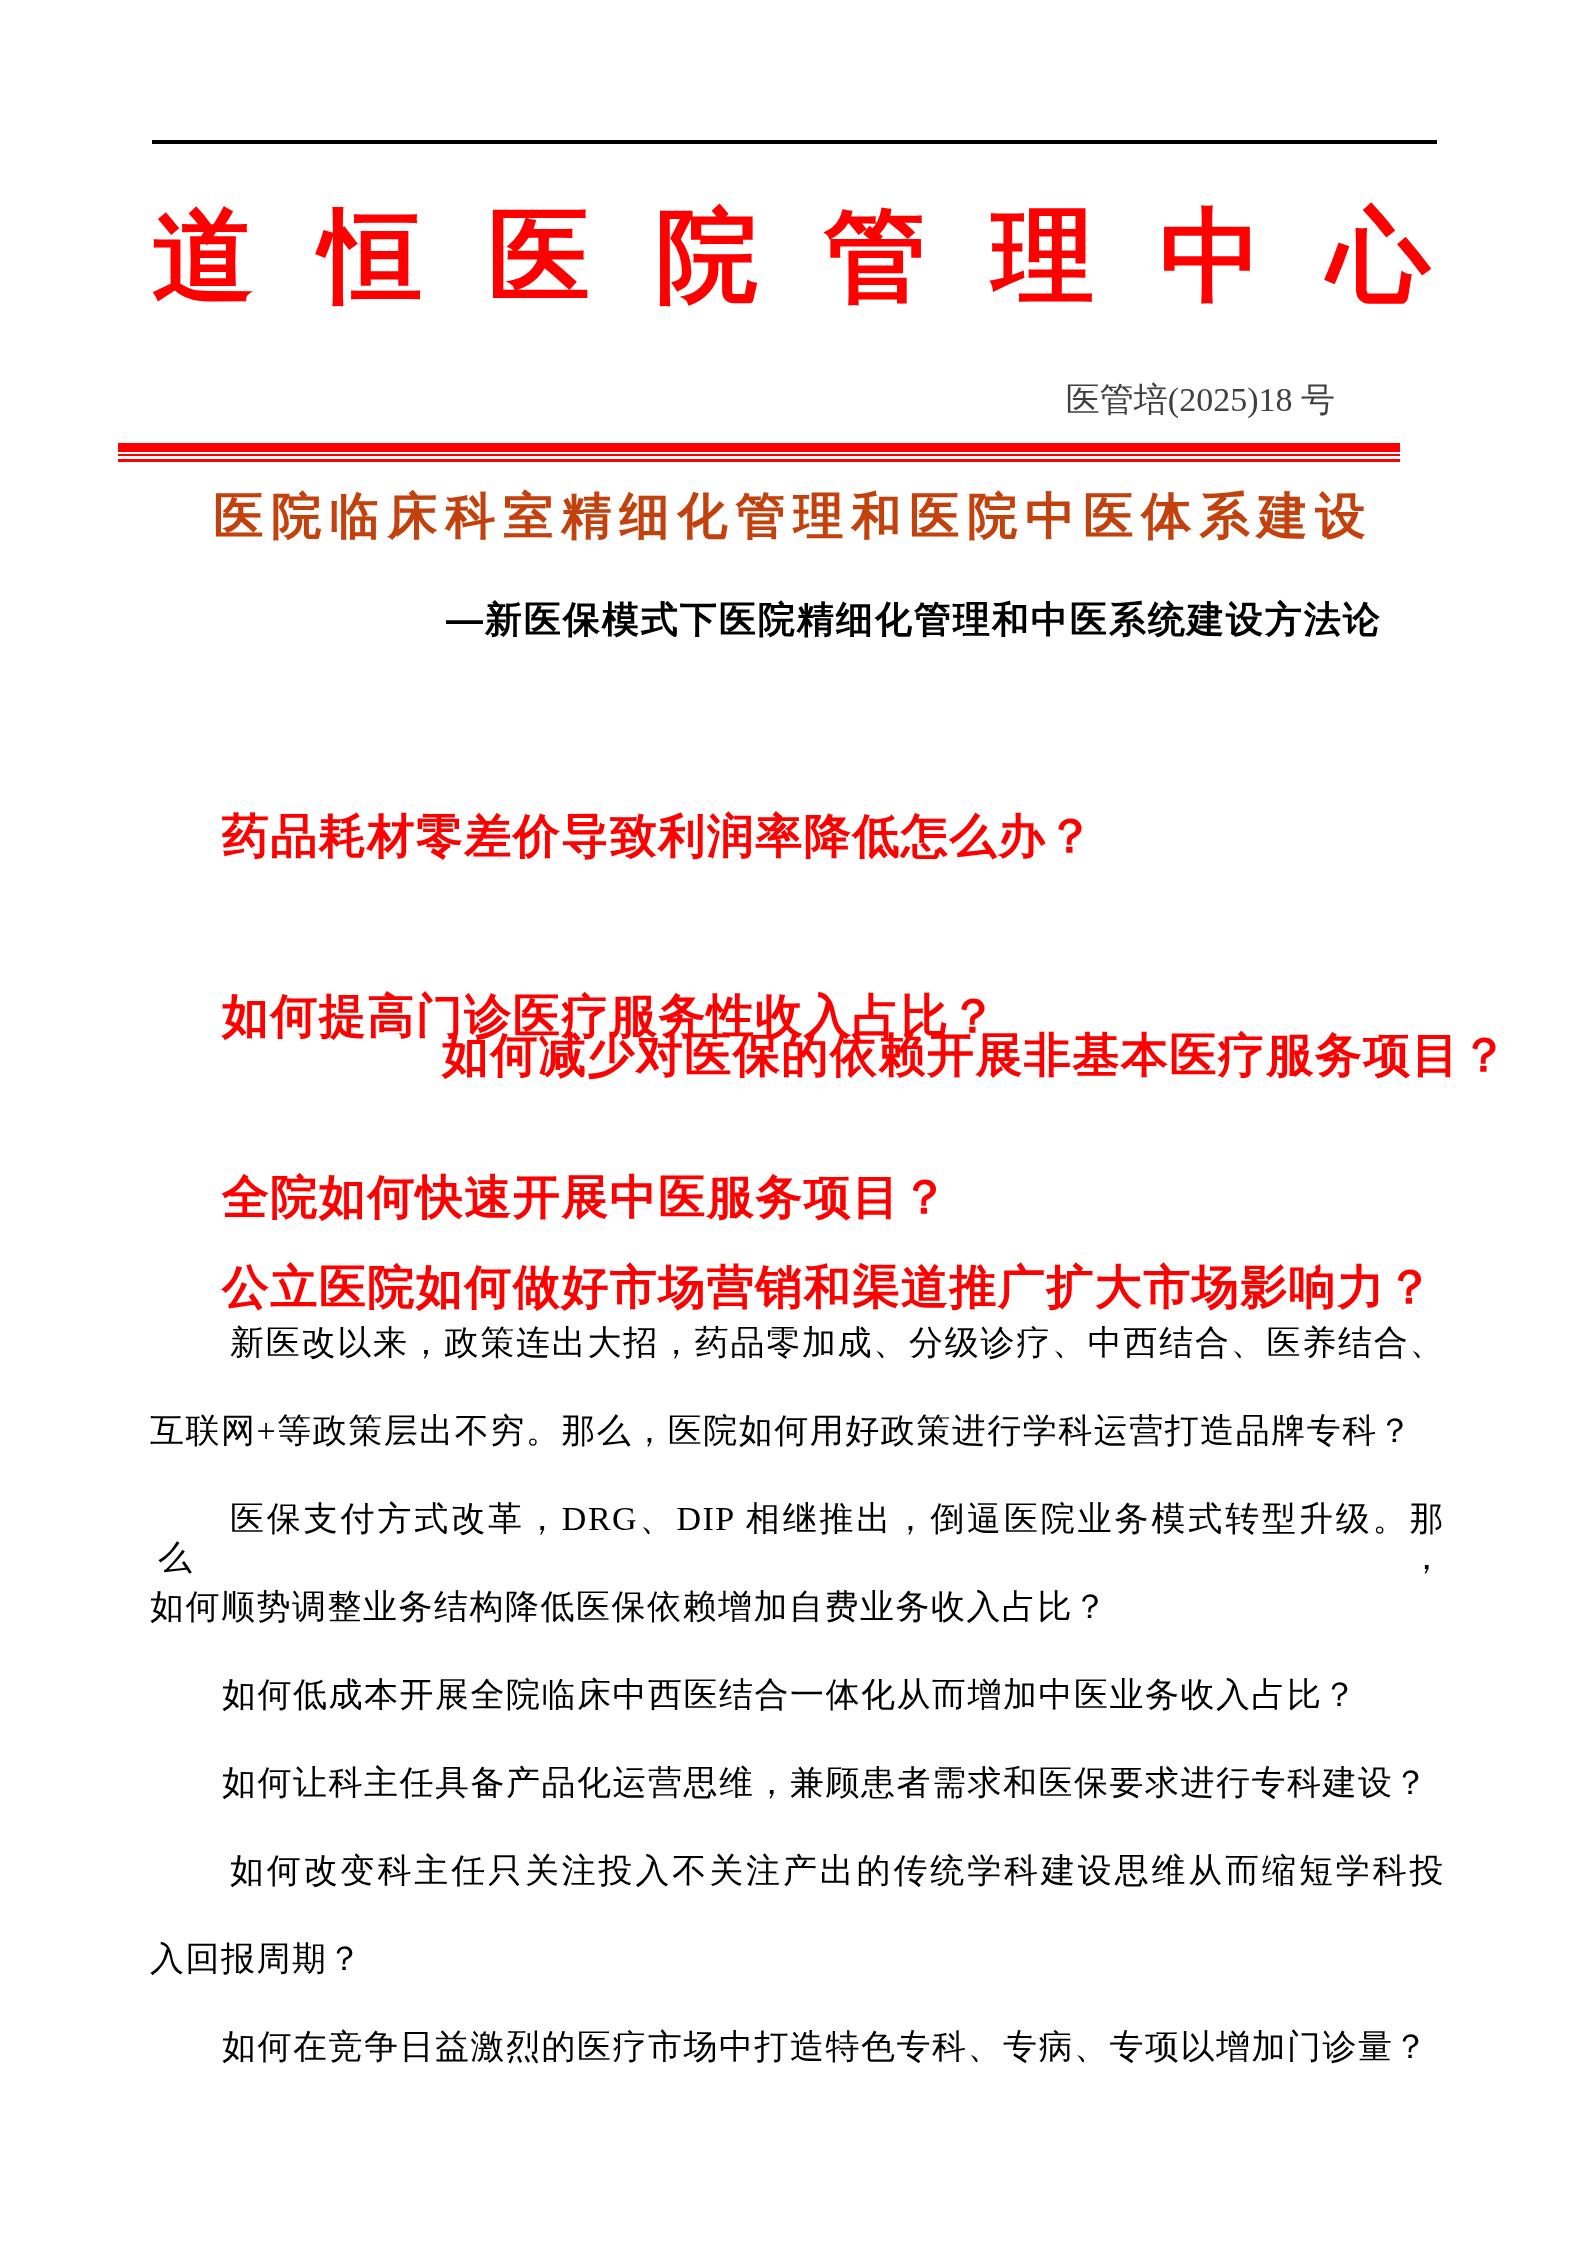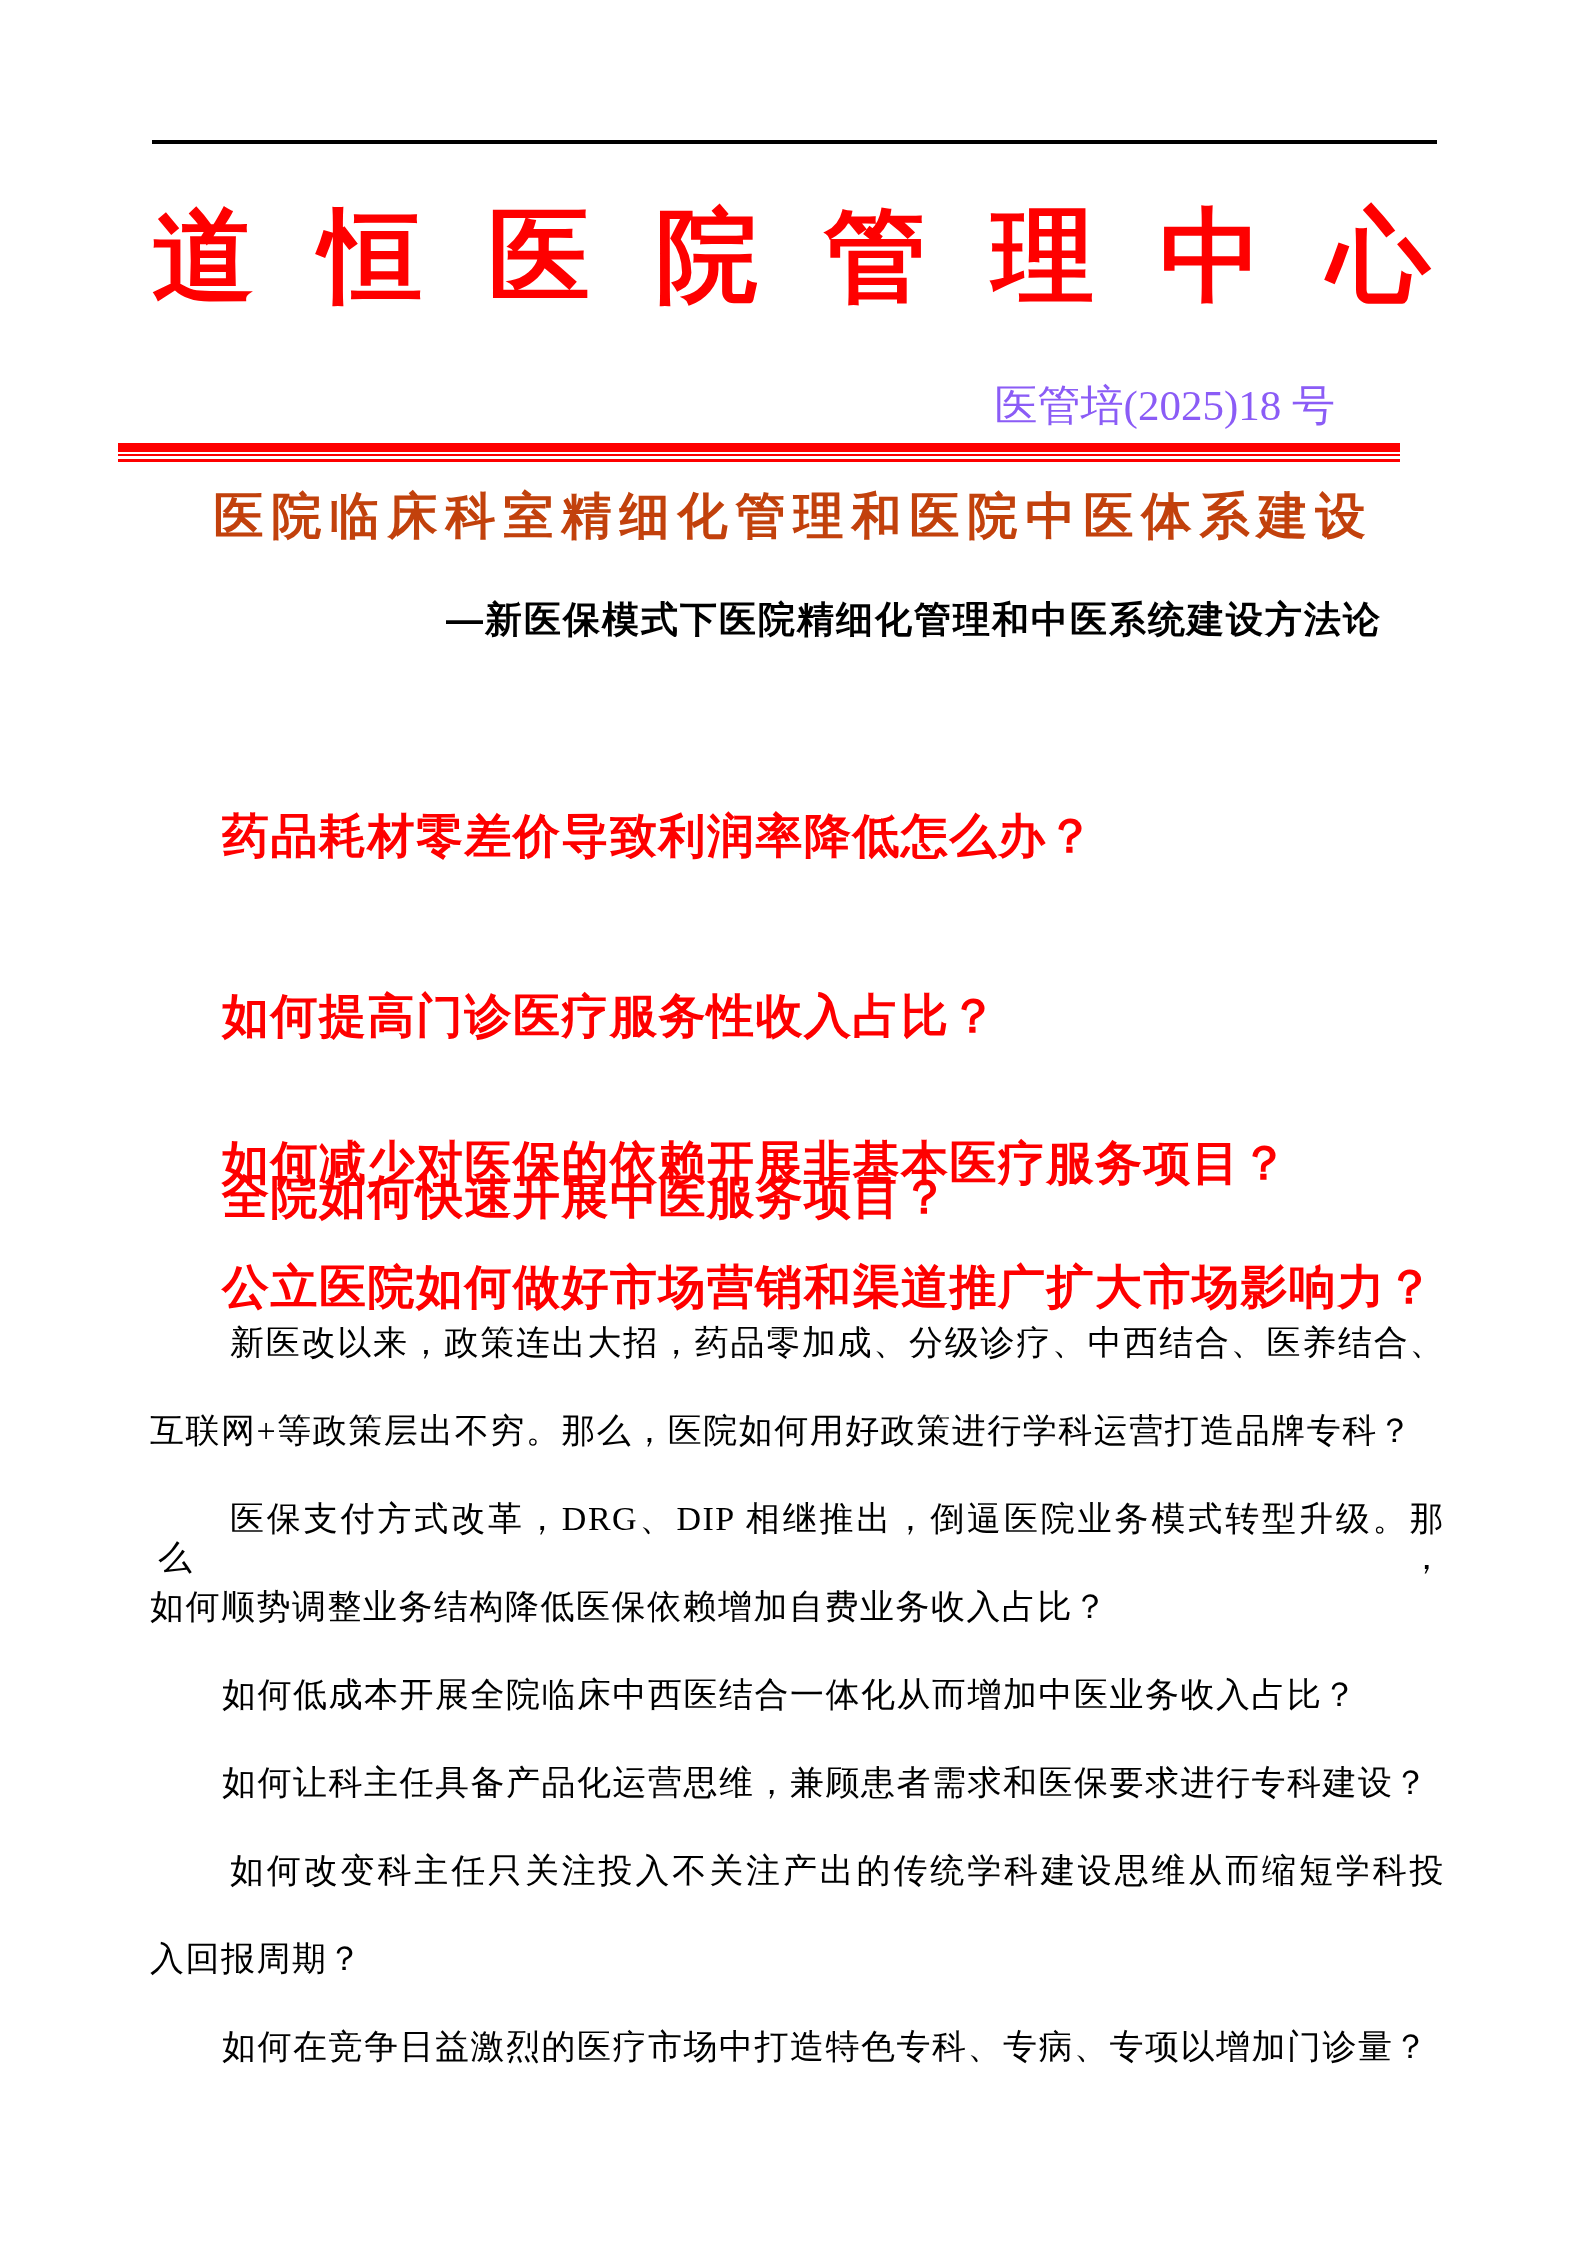--- a/index.html
+++ b/index.html
@@ -23,22 +23,22 @@
     font-family:"Liberation Sans","DejaVu Sans",sans-serif;
     font-weight:bold;
     font-size:102px;line-height:1.1;
     letter-spacing:66px;
     white-space:nowrap;
     color:#FE0000;
   }
   
   .doc-number{
     position:absolute;right:252px;top:380px;
-    font-size:43px;line-height:1.2;
-    color:#8b5cf6;white-space:nowrap;
+    font-size:34px;line-height:1.2;
+    color:#404040;white-space:nowrap;
   }
   
   .red-sep{position:absolute;left:118px;top:443px;width:1282px;}
   .red-sep .bar-thick{height:9px;background:#FE0000;}
   .red-sep .bar-gap1{height:2px;background:#ffffff;}
   .red-sep .bar-mid{height:2px;background:#FE0000;}
   .red-sep .bar-gap2{height:3px;background:#ffffff;}
   .red-sep .bar-thin{height:3px;background:#FE0000;}
   
   .doc-title{
@@ -77,21 +77,21 @@
     color:#FE0000;
   }
   .question{
     padding-left:72px;
     font-weight:bold;
     font-size:47px;
     color:#FE0000;
     margin-top:24px;
   }
   .q0{top:785px;} .q1{top:876px;} .q2{top:965px;}
-  .q3{top:1112px;} .q4{top:1146px;} .q5{top:1236px;}
+  .q3{top:1004px;text-align:right;} .q4{top:1146px;} .q5{top:1236px;}
   .para{color:#000000;}
   .indent{text-indent:72px;}
   .fill{white-space:normal;text-align:justify;text-align-last:justify;margin-left:8px;}
   .p0{top:1323px;} .p1{top:1411px;} .p2{top:1499px;}
   .p3{top:1587px;} .p4{top:1675px;} .p5{top:1763px;}
   .p6{top:1851px;} .p7{top:1939px;} .p8{top:2027px;}
 </style>
 </head>
 <body>
 

